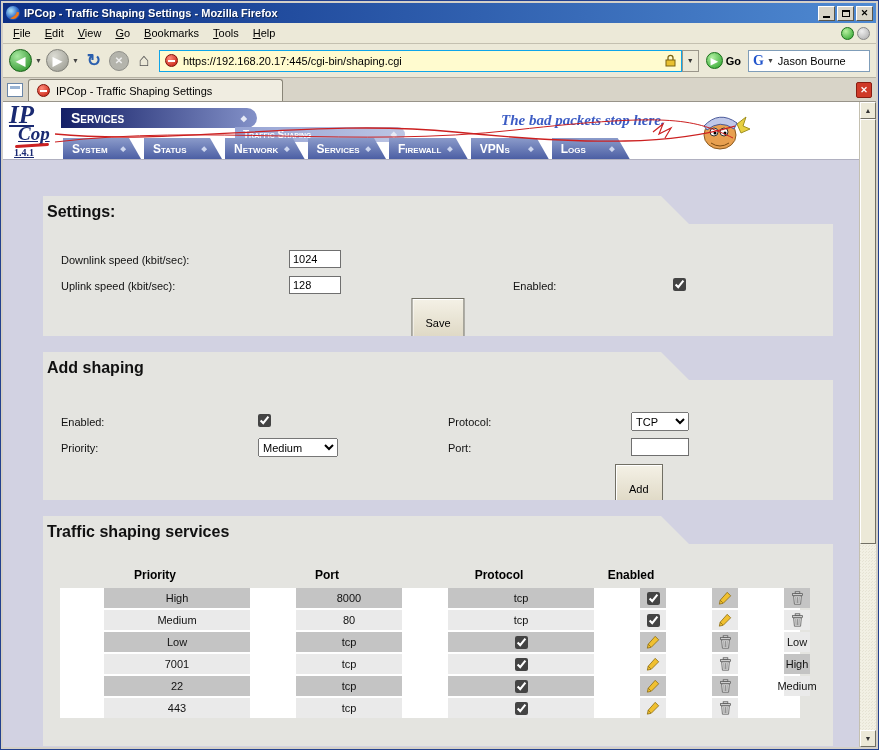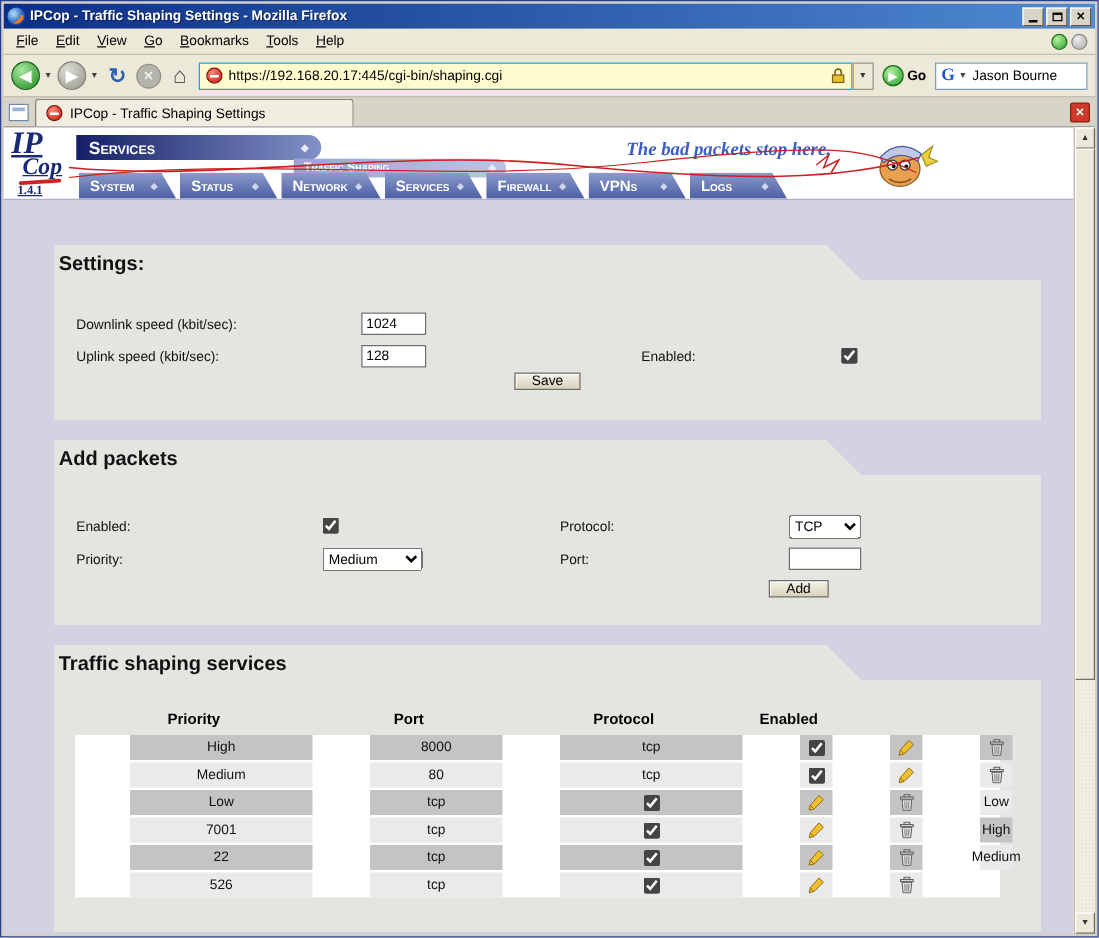--- a/index.html
+++ b/index.html
@@ -106,21 +106,21 @@
   .panel { position:absolute; left:40px; width:790px; background:var(--panel-bg,#e4e4e0);
            clip-path:polygon(0 0, 618px 0, 646px 28px, 100% 28px, 100% 100%, 0 100%);
            filter:drop-shadow(3px 3px 0 rgba(125,125,148,.75)); }
   .panel-title { position:absolute; left:4px; top:7px; font-weight:bold; font-size:16px; color:#111;text-align:right; }
   .lbl { position:absolute; font-size:11px; color:#111; }
   .txt { position:absolute; width:52px; height:18px; border:1px solid #6f6f6f; background:#fff;
          font-size:11px; padding:1px 3px; font-family:inherit; }
   .chk { position:absolute; width:13px; height:13px; accent-color:#444; }
   .btn { position:absolute; font-size:11px; font-family:inherit; color:#000;
          background:linear-gradient(180deg,#f4f1e6,#d9d2bc); border:1px solid #716f64;
-         box-shadow:inset 1px 1px 0 #fff; padding:0 13px; cursor:pointer; }
+         box-shadow:inset 1px 1px 0 #fff; padding:18px 13px; cursor:pointer; }
   .sel { position:absolute; height:19px; font-size:11px; font-family:inherit; }
 
   .tbl-head { position:absolute; left:17px; top:52px; width:740px; display:grid;
               grid-template-columns:190px 150px 190px 70px 70px 70px; column-gap:2px;
               font-weight:bold; font-size:12px; text-align:center; }
   .tbl-body { position:absolute; left:17px; top:72px; width:740px; display:grid;
               grid-template-columns:190px 150px 190px 70px 70px 70px; gap:2px; background:#fff; }
   .cell { height:20px; display:flex; align-items:center; justify-content:center; font-size:11px; color:#111;margin-left:44px; }
   .row-dark  { background:var(--row-dark,#c4c4c4); }
   .row-light { background:var(--row-light,#eaeaea); }
@@ -273,21 +273,21 @@
         <span class="lbl" style="left:18px; top:58px;">Downlink speed (kbit/sec):</span>
         <input class="txt" style="left: 246px; top: 54px;" value="1024">
         <span class="lbl" style="left:18px; top:84px;">Uplink speed (kbit/sec):</span>
         <input class="txt" style="left: 246px; top: 80px;" value="128">
         <span class="lbl" style="left:470px; top:84px;">Enabled:</span>
         <input type="checkbox" class="chk" style="left: 630px; top: 82px;" checked="">
         <button class="btn" style="left:50%; top:102px; transform:translateX(-50%);">Save</button>
       </div>
 
       <div class="panel" style="top:250px; height:148px;">
-        <div class="panel-title">Add packets</div>
+        <div class="panel-title">Add shaping</div>
         <span class="lbl" style="left:18px; top:64px;">Enabled:</span>
         <input type="checkbox" class="chk" style="left: 215px; top: 62px;" checked="">
         <span class="lbl" style="left:405px; top:64px;">Protocol:</span>
         <select class="sel" style="left:588px; top:60px; width:58px;">
           <option>TCP</option>
         </select>
         <span class="lbl" style="left:18px; top:90px;">Priority:</span>
         <select class="sel" style="left:215px; top:86px; width:80px;">
           <option>Medium</option>
         </select>
@@ -420,21 +420,21 @@
               <span class="icon-btn">
                 <svg width="13" height="14" viewBox="0 0 14 15">
                   <rect x="4.5" y="0.8" width="5" height="2" fill="#d8d8d8" stroke="#555" stroke-width="0.8"></rect>
                   <rect x="1.5" y="2.8" width="11" height="1.8" fill="#d8d8d8" stroke="#555" stroke-width="0.8"></rect>
                   <path d="M2.8 5.2 h8.4 l-0.9 9 h-6.6z" fill="#e4e4e4" stroke="#555" stroke-width="0.8"></path>
                   <path d="M5.2 6.5 l0.3 6.5 M7 6.5 v6.5 M8.8 6.5 l-0.3 6.5" stroke="#777" stroke-width="0.8" fill="none"></path>
                 </svg>
               </span>
             </div>
             <div class="cell row-light">Medium</div>
-            <div class="cell row-light">526</div>
+            <div class="cell row-light">443</div>
             <div class="cell row-light">tcp</div>
             <div class="cell row-light">
               <input type="checkbox" checked="" style="">
             </div>
             <div class="cell row-light">
               <span class="icon-btn">
                 <svg width="14" height="14" viewBox="0 0 16 16">
                   <path d="M10.5 1.5 l4 4 L6 14 l-4.5 1 1-4.5z" fill="#f0c030" stroke="#8a6a10" stroke-width="0.9"></path>
                   <path d="M2.5 10.5 l3 3" stroke="#8a6a10" stroke-width="0.9"></path>
                 </svg>

